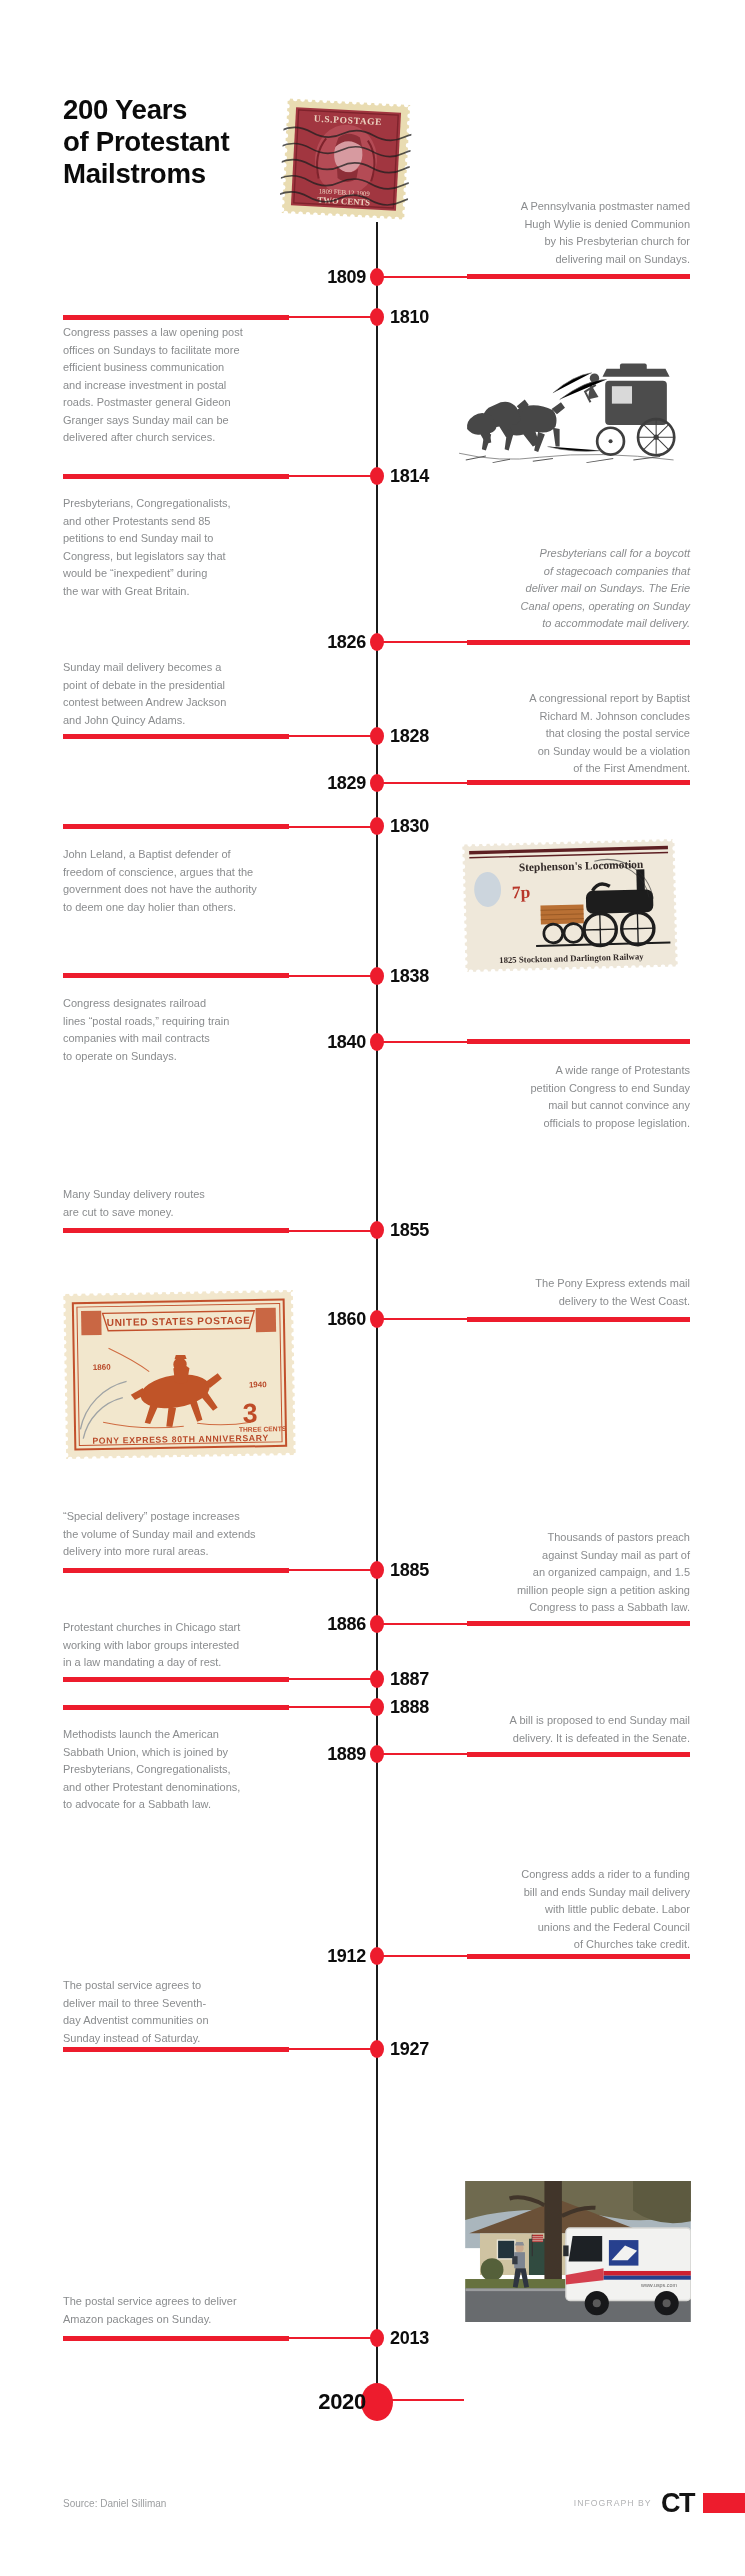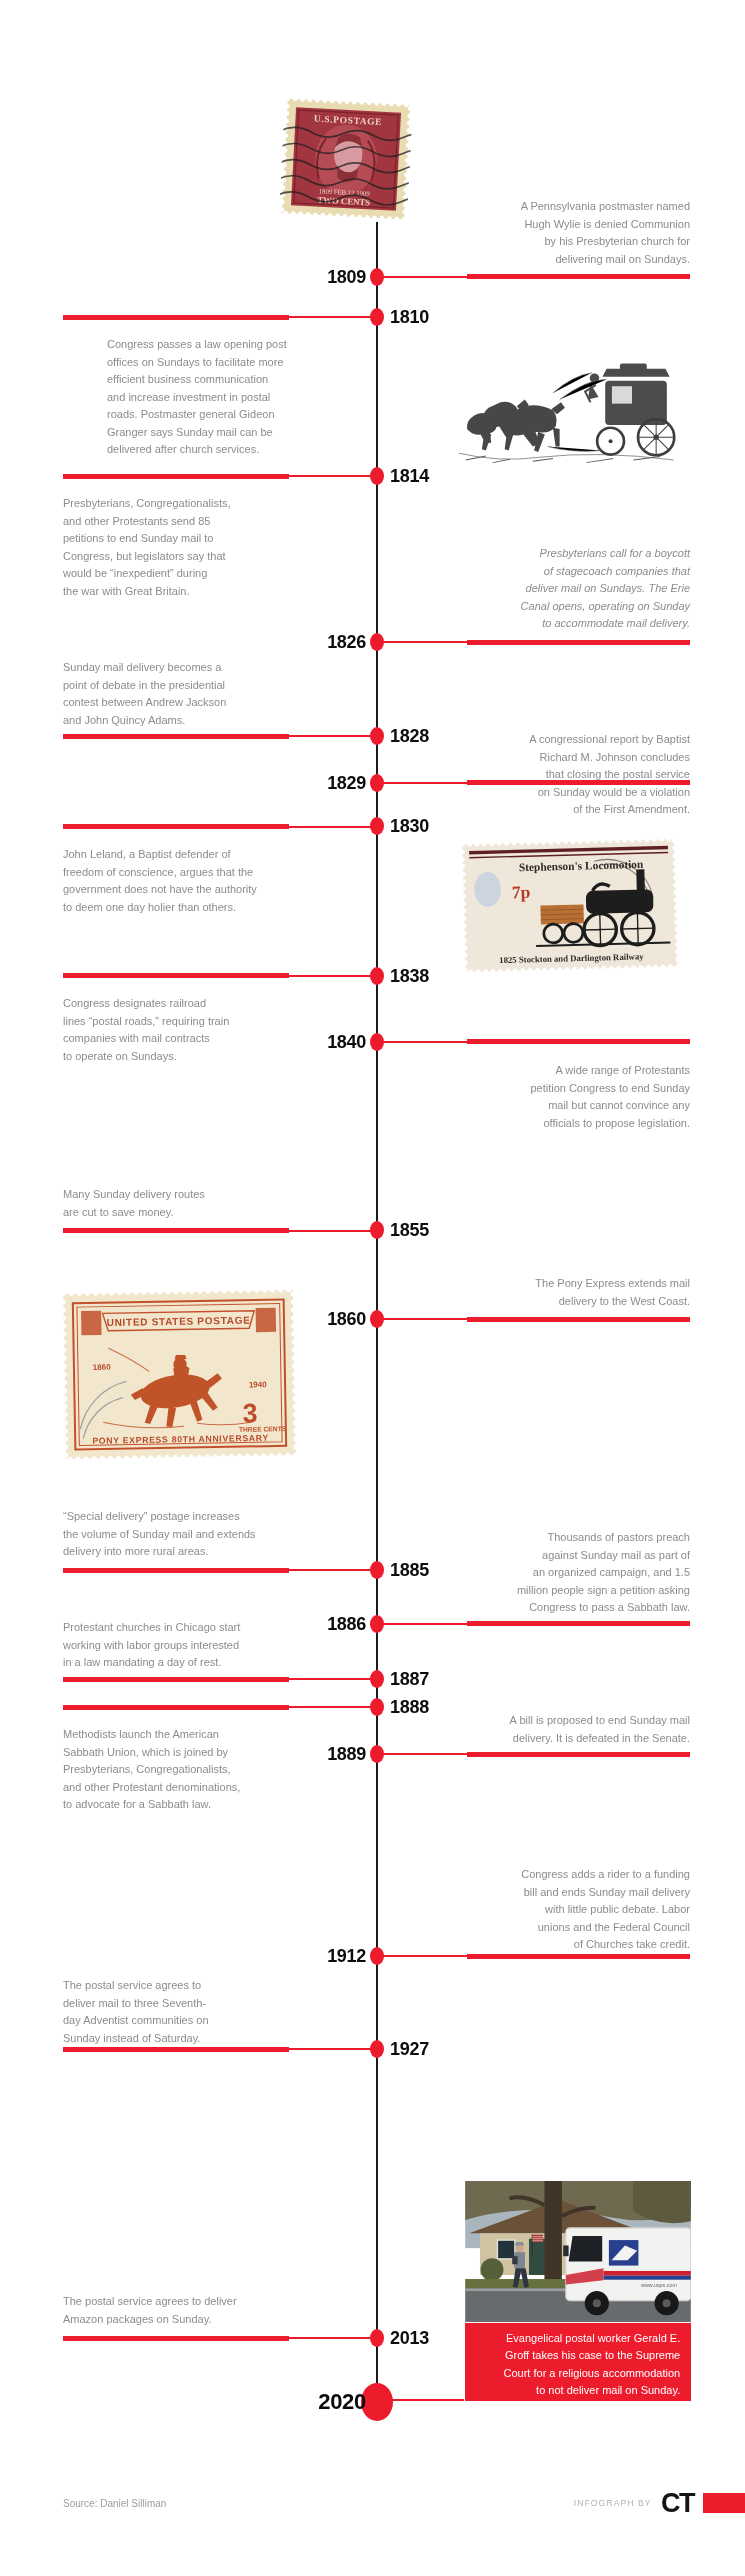--- a/index.html
+++ b/index.html
@@ -47,20 +47,23 @@
   .footer-credit .logo-box{width:43px;height:20px;background:var(--red);margin-left:8.7px;}
 
   svg text{font-family:"Liberation Serif", serif;}
   svg .sans{font-family:"Liberation Sans", sans-serif;}
 </style>
 </head>
 <body>
 
 <div id="canvas">
 
+  <div class="page-title">200 Years
+of Protestant
+Mailstroms</div>
 
   <div class="tline"></div>
 
   <div class="art" style="left:282px;top:99px;width:128px;height:120px;transform:rotate(3deg);">
     <svg width="128" height="120" viewBox="0 0 190 178">
       <rect x="4" y="4" width="182" height="170" fill="#e9dcb2"></rect>
       <rect x="4" y="4" width="182" height="170" fill="none" stroke="#ffffff" stroke-width="7" stroke-dasharray="0 11" stroke-linecap="round"></rect>
       <rect x="17" y="16" width="156" height="146" fill="#a13640"></rect>
       <rect x="21" y="20" width="148" height="138" fill="none" stroke="#7e232c" stroke-width="2"></rect>
       <ellipse cx="95" cy="90" rx="46" ry="52" fill="#b44b55"></ellipse>
@@ -238,21 +241,21 @@
 Hugh Wylie is denied Communion
 by his Presbyterian church for
 delivering mail on Sundays.</div>
   </div>
 
   <div>
     <div class="bar thick" style="left:63px;top:315px;width:226px;"></div>
     <div class="bar thin" style="left:289px;top:316px;width:87px;"></div>
     <div class="dot" style="top:308px;"></div>
     <div class="year yr-r" style="top:308px;">1810</div>
-    <div class="body bl" style="top:336px;margin-left:44px;">Congress passes a law opening post
+    <div class="body bl" style="top:324px;">Congress passes a law opening post
 offices on Sundays to facilitate more
 efficient business communication
 and increase investment in postal
 roads. Postmaster general Gideon
 Granger says Sunday mail can be
 delivered after church services.</div>
   </div>
 
   <div>
     <div class="bar thick" style="left:63px;top:474px;width:226px;"></div>
@@ -288,21 +291,21 @@
 point of debate in the presidential
 contest between Andrew Jackson
 and John Quincy Adams.</div>
   </div>
 
   <div>
     <div class="bar thin" style="left:376px;top:782px;width:91px;"></div>
     <div class="bar thick" style="left:467px;top:780px;width:223px;"></div>
     <div class="dot" style="top:774px;"></div>
     <div class="year yr-l" style="top:774px;">1829</div>
-    <div class="body br" style="top:690px;margin-top:41px;">A congressional report by Baptist
+    <div class="body br" style="top:690px;">A congressional report by Baptist
 Richard M. Johnson concludes
 that closing the postal service
 on Sunday would be a violation
 of the First Amendment.</div>
   </div>
 
   <div>
     <div class="bar thick" style="left:63px;top:824px;width:226px;"></div>
     <div class="bar thin" style="left:289px;top:826px;width:87px;"></div>
     <div class="dot" style="top:817px;"></div>
@@ -437,26 +440,20 @@
     <div class="body bl" style="top:2293px;">The postal service agrees to deliver
 Amazon packages on Sunday.</div>
   </div>
 
   <div>
     <div class="bar thin" style="left:376px;top:2399px;width:88px;"></div>
     <div class="dot big" style="top:2383px;"></div>
     <div class="year yr-l yr-big" style="top:2391px;">2020</div>
   </div>
 
-  <div class="caption-box">
-    <div class="cap">Evangelical postal worker Gerald E.
-Groff takes his case to the Supreme
-Court for a religious accommodation
-to not deliver mail on Sunday.</div>
-  </div>
 
   <div class="footer-source">Source: Daniel Silliman</div>
   <div class="footer-credit">
     <span class="credit-label">INFOGRAPH BY</span>
     <span class="ct">CT</span>
     <span class="logo-box"></span>
   </div>
 
 </div>
 

